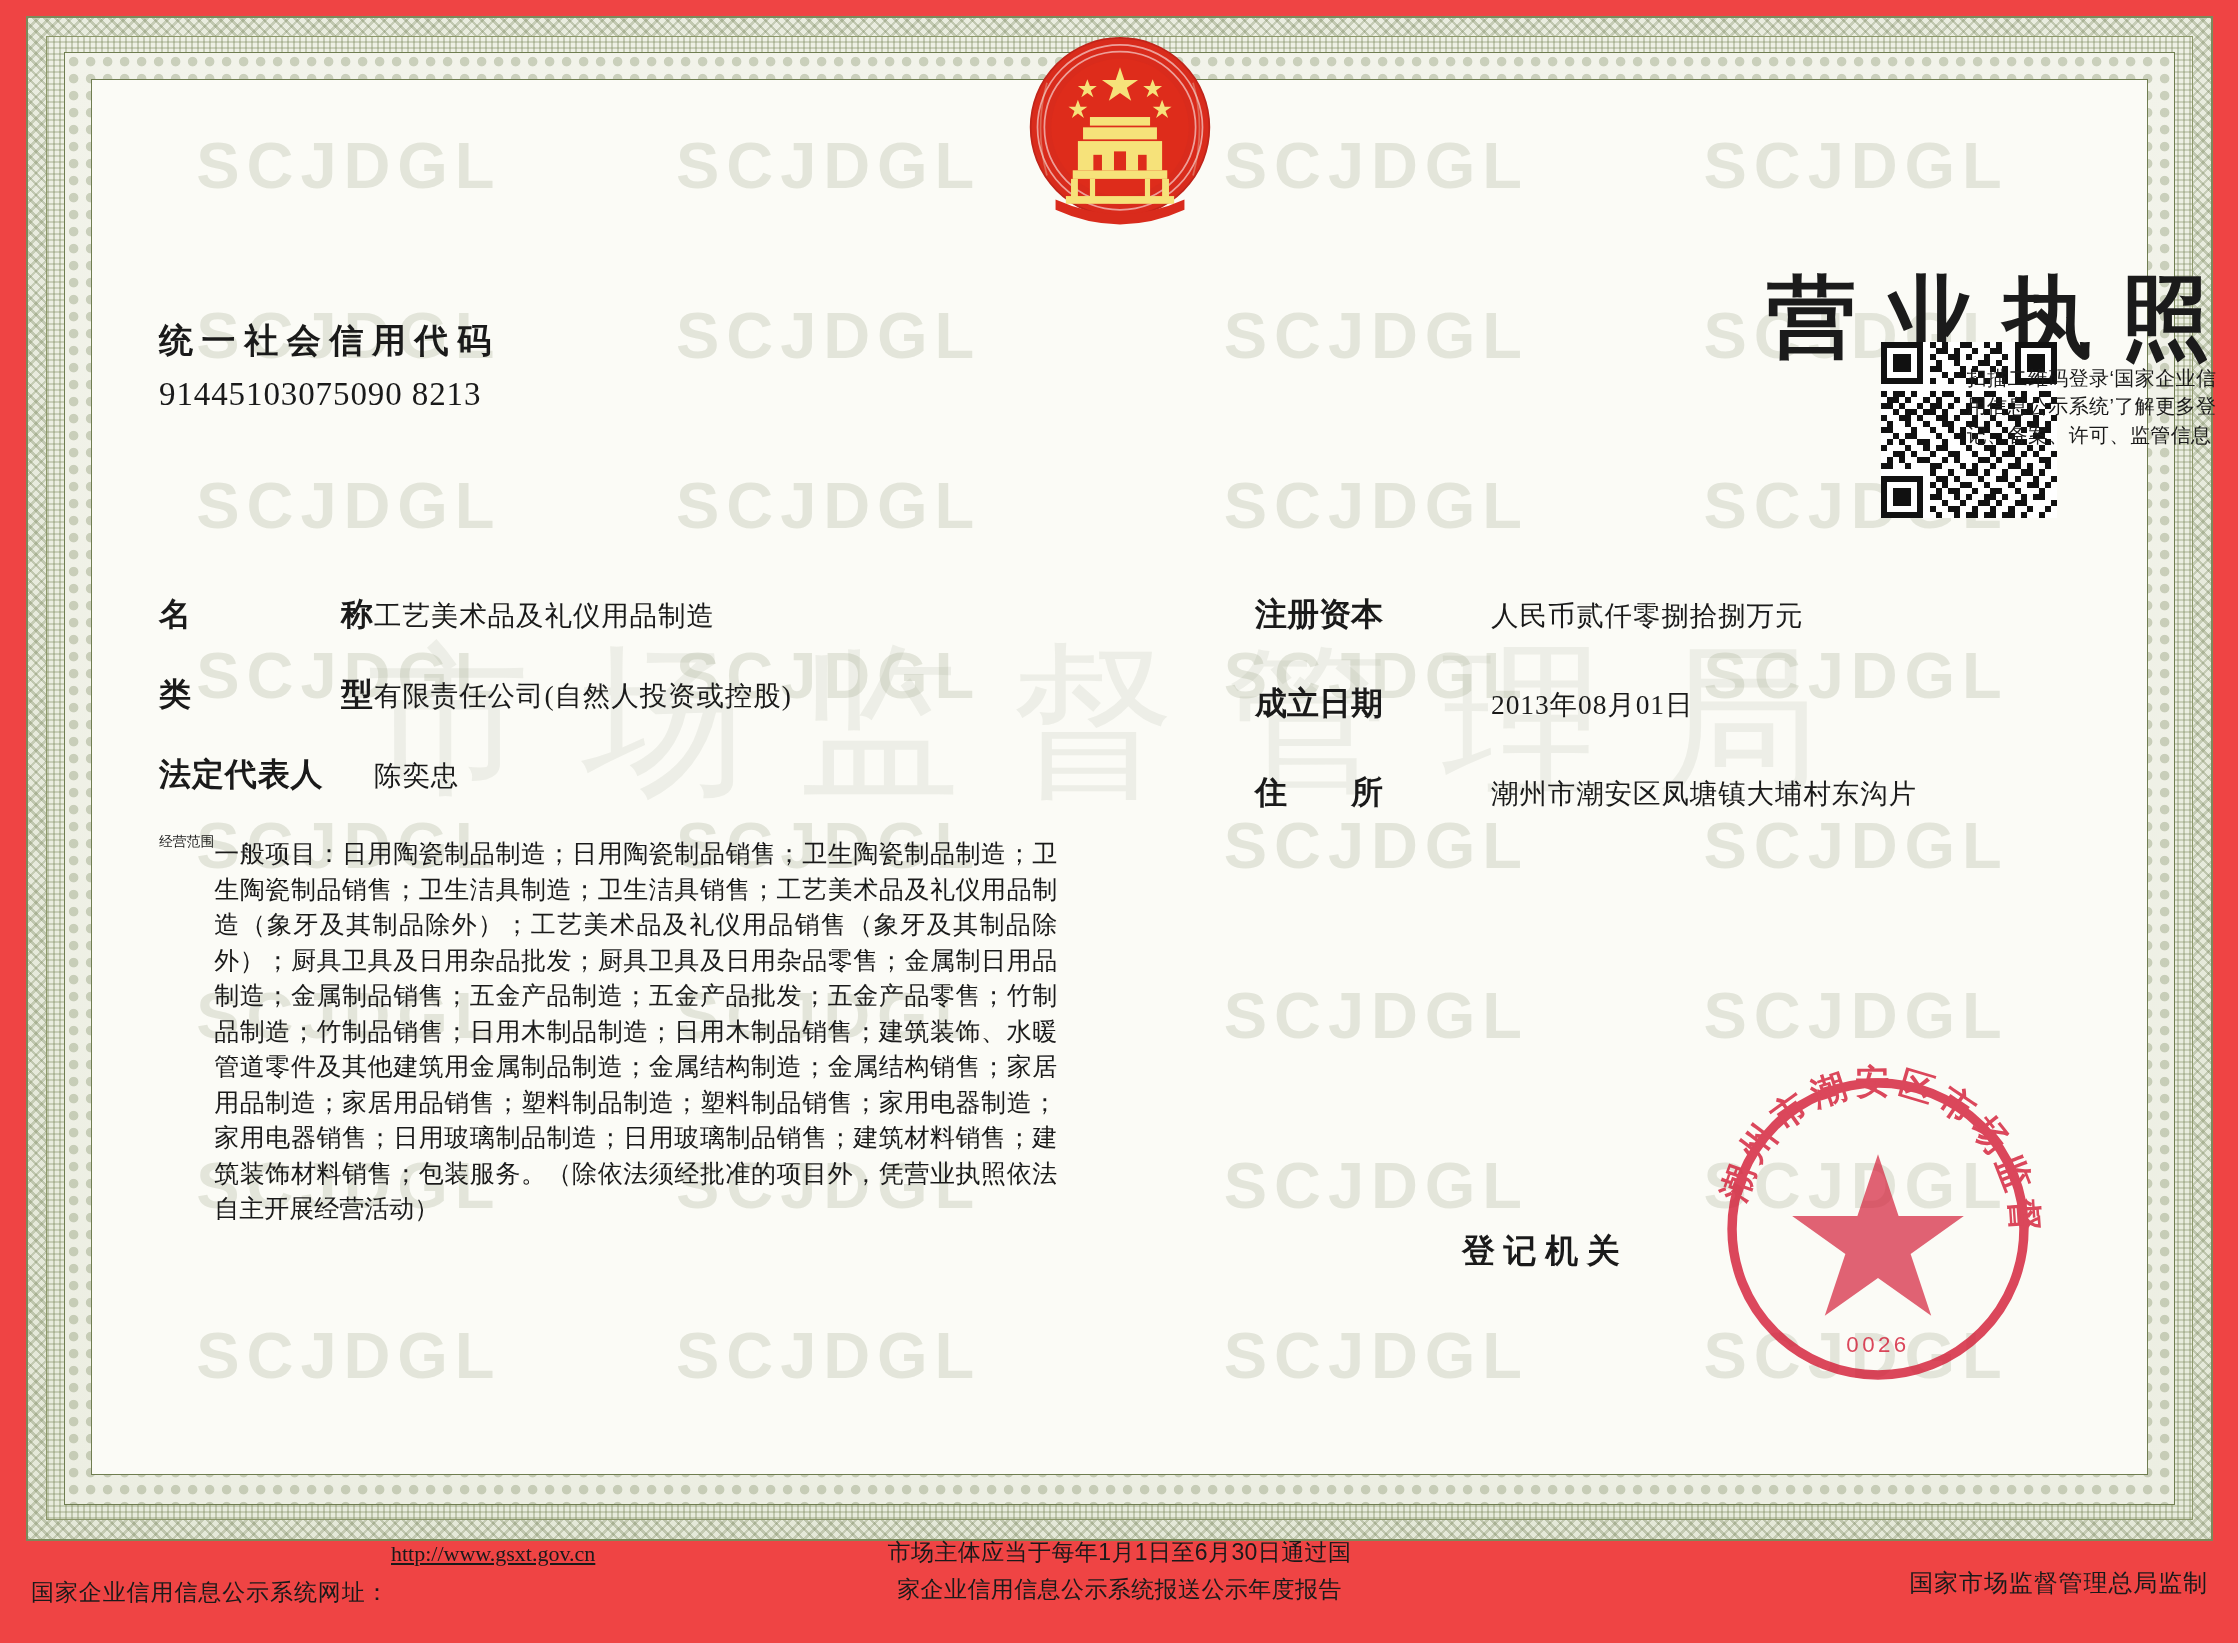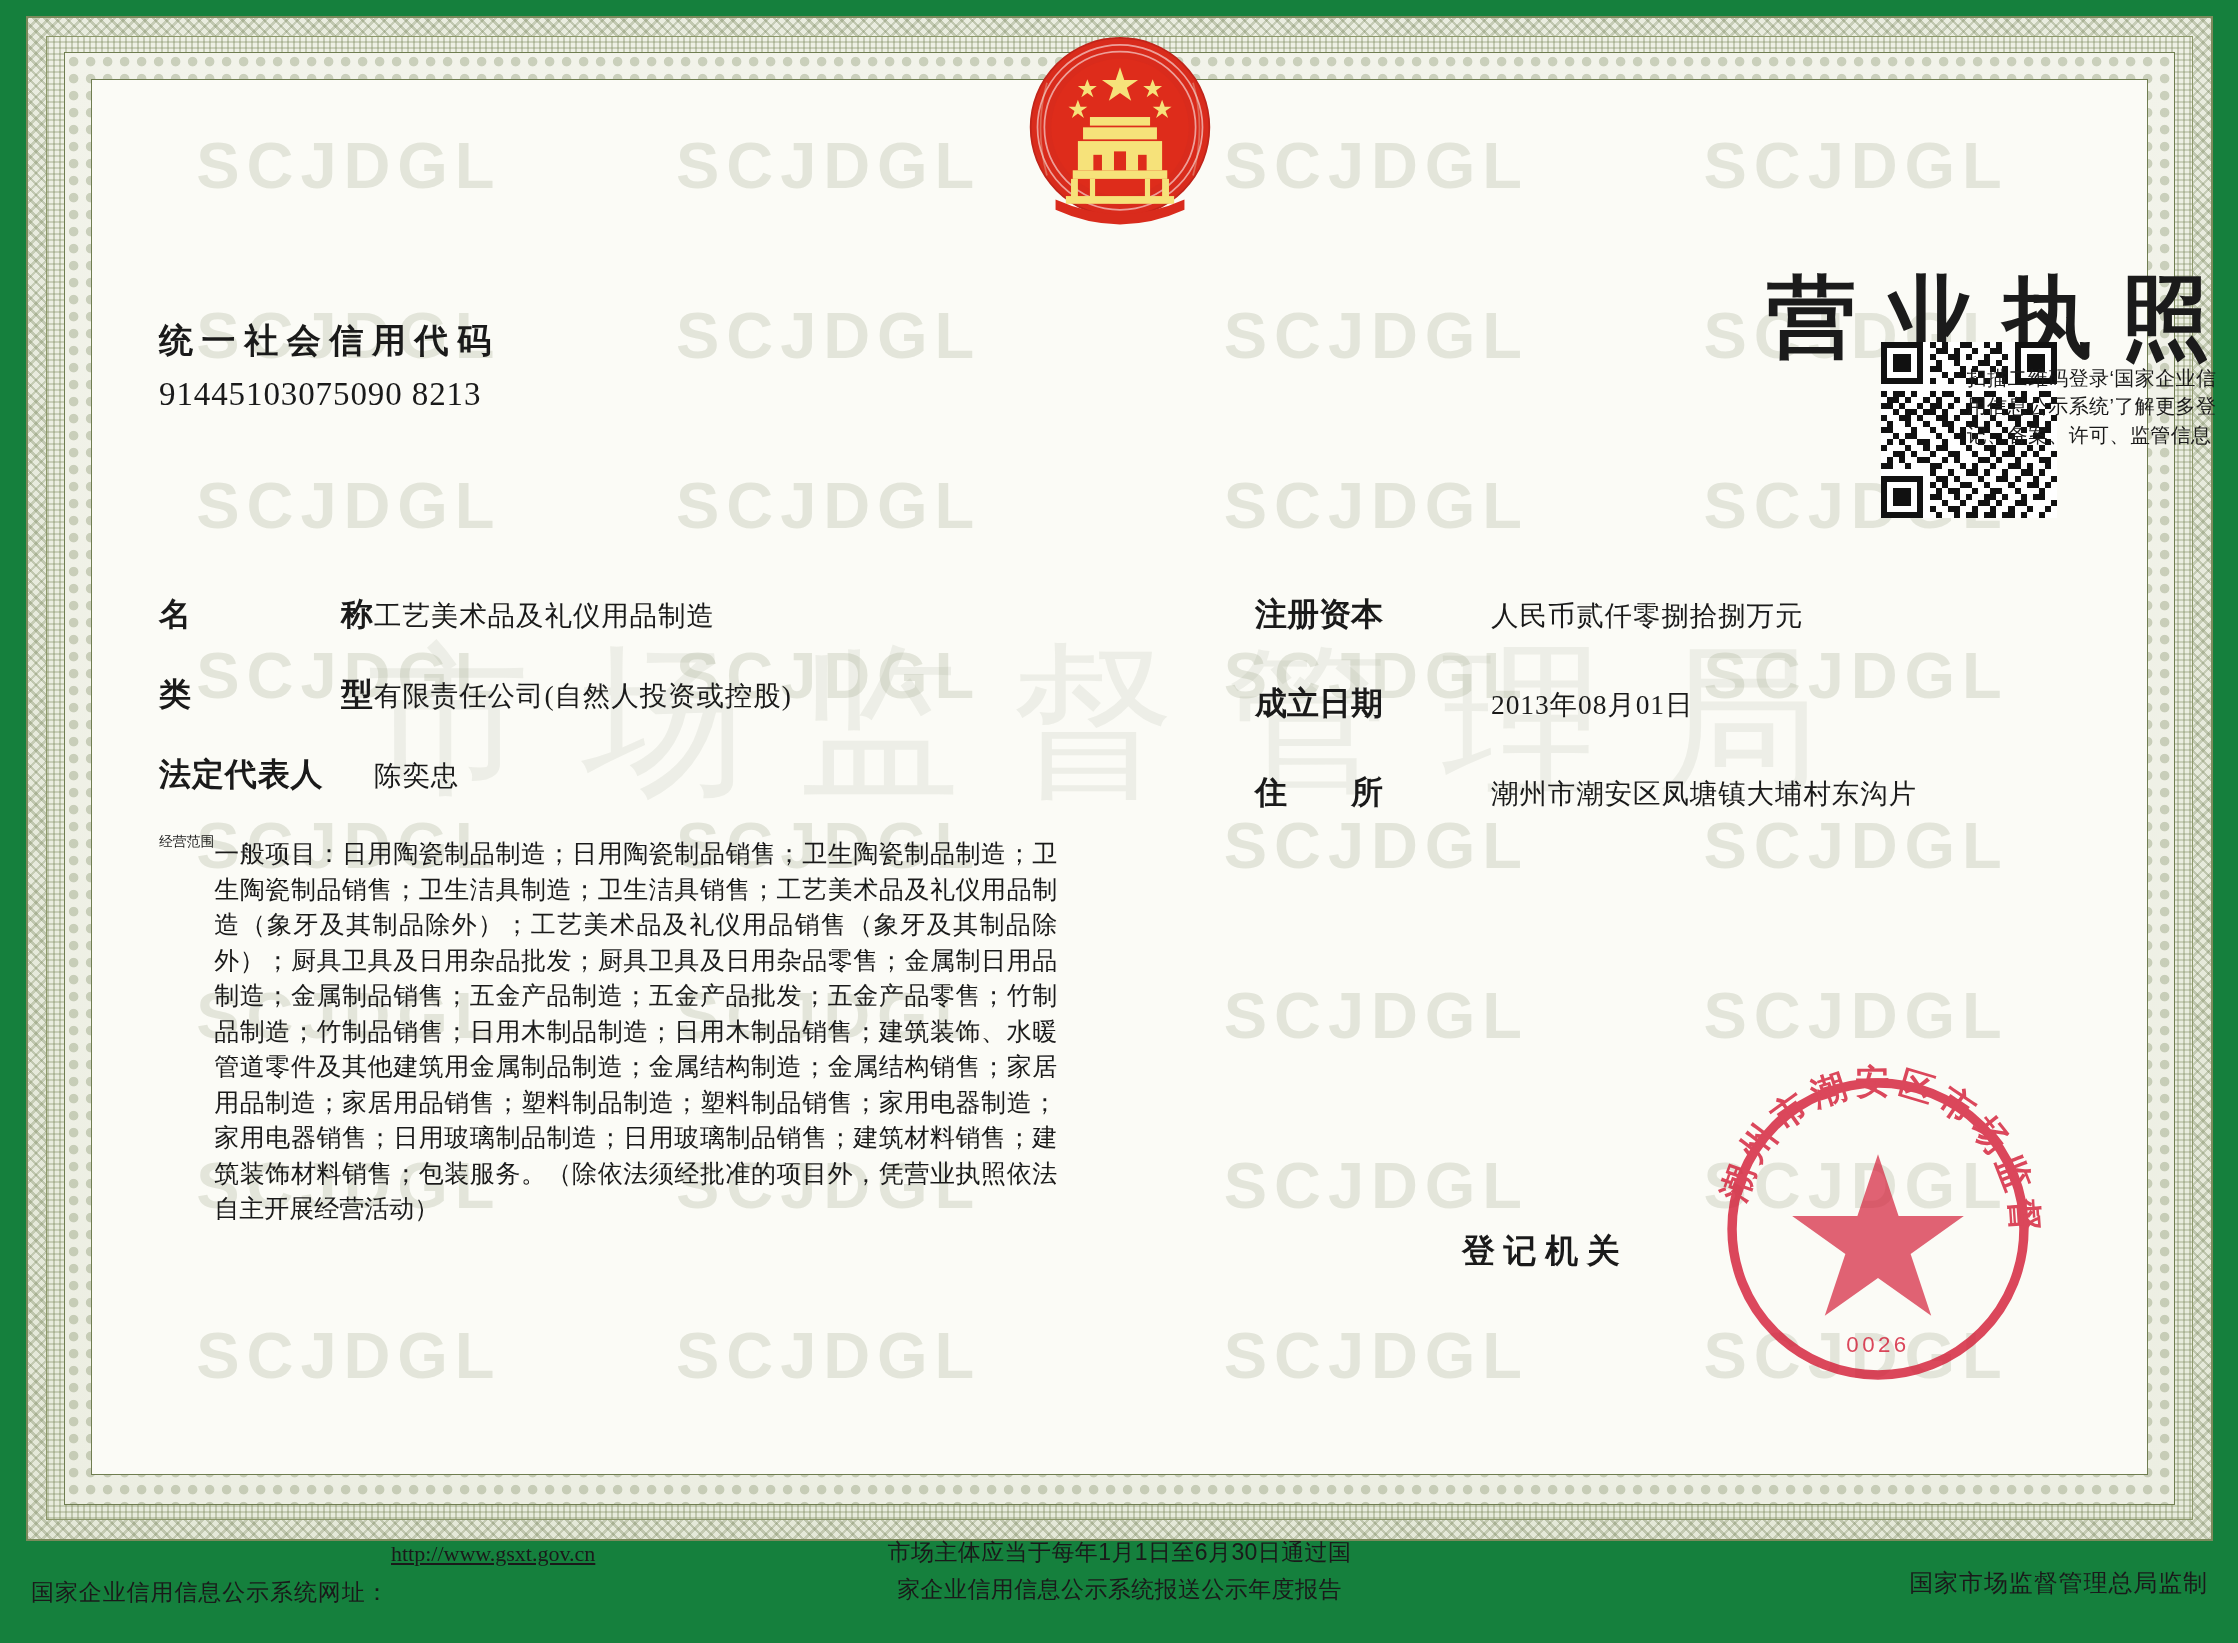--- a/index.html
+++ b/index.html
@@ -6,21 +6,21 @@
   body{
     width:2239px;height:1644px;
     font-family:"Liberation Serif","DejaVu Serif",serif;
     color:#1a1a1a;
     position:relative;
     overflow:hidden;
   }
   
   #license{
     position:absolute;inset:0;
-    background:#15803d;
+    background:#ef4444;
   }
   
   .frame-outer{
     position:absolute;
     left:26px;top:15.5px;right:26px;bottom:103px;
     border:2.6px solid #7c8a5c;
     background:
       repeating-linear-gradient(45deg,rgba(110,125,80,.32) 0 2.6px,rgba(255,255,255,0) 2.6px 7.7px),
       repeating-linear-gradient(-45deg,rgba(110,125,80,.28) 0 2.6px,rgba(255,255,255,0) 2.6px 7.7px),
       linear-gradient(#e9ecdf,#e4e8d8);

